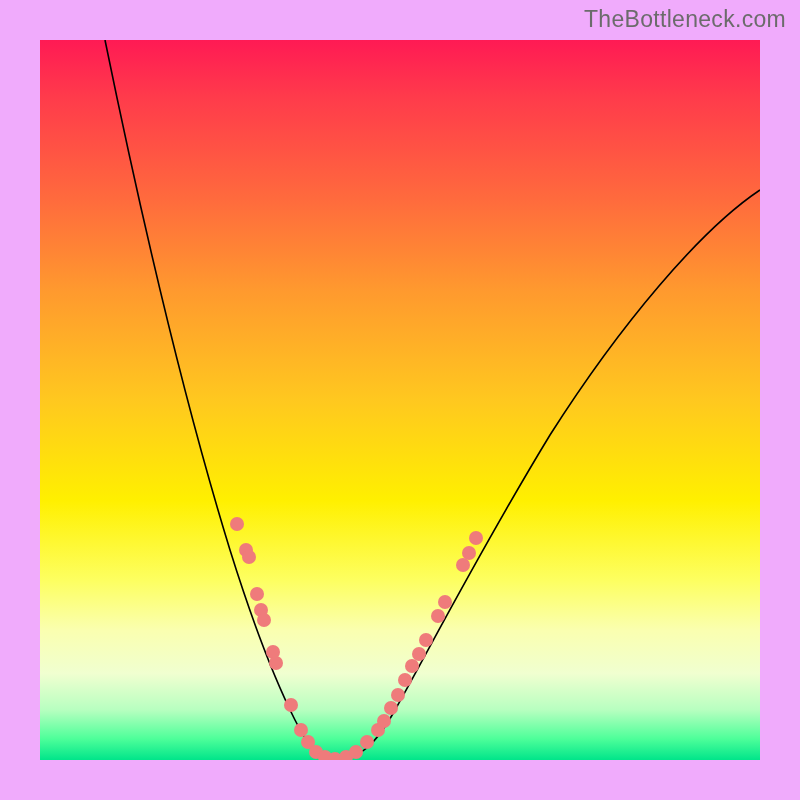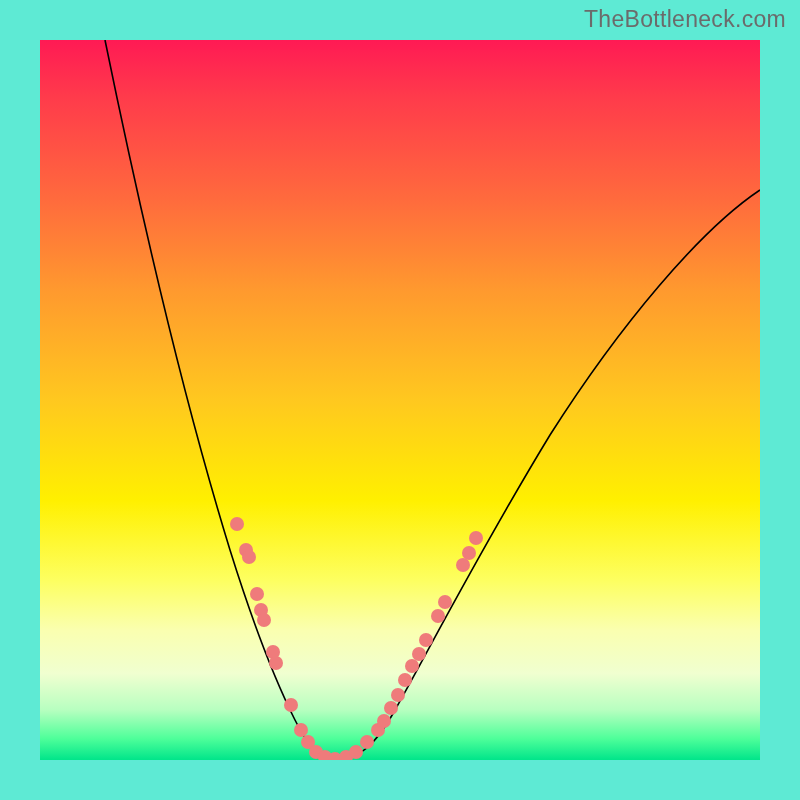--- a/index.html
+++ b/index.html
@@ -10,21 +10,21 @@
     background: #000000;
     font-family: Arial, Helvetica, sans-serif;
     overflow: hidden;
   }
   .frame {
     position: absolute;
     left: 0;
     top: 0;
     width: 800px;
     height: 800px;
-    background: #5eead4;
+    background: #f0abfc;
   }
   .plot-area {
     position: absolute;
     left: 40px;
     top: 40px;
     width: 720px;
     height: 720px;
     overflow: hidden;
   }
   .gradient-bg {

